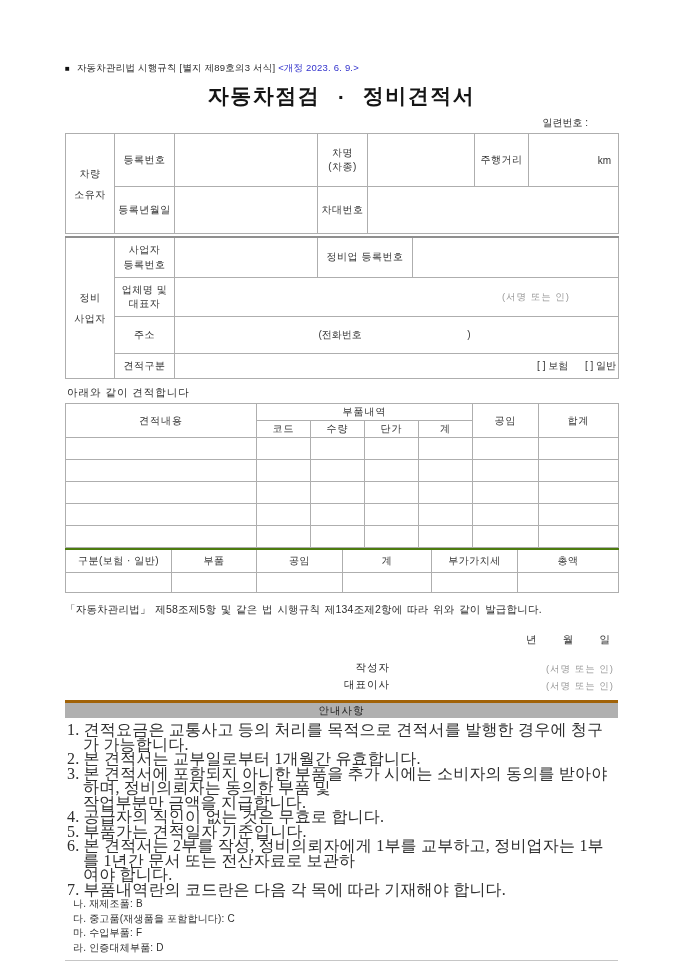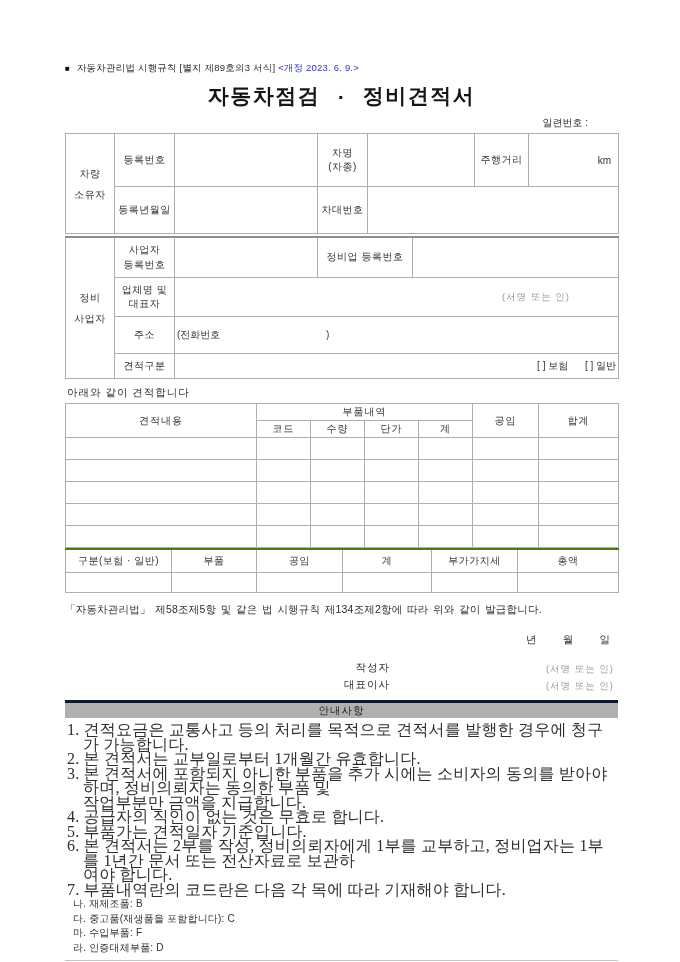--- a/index.html
+++ b/index.html
@@ -24,39 +24,39 @@
   .grp{letter-spacing:.5px;line-height:2.1;white-space:pre-line;}
   .t-owner td{height:auto;}
   .t-owner .r1 td{height:50px;}
   .t-owner .r2 td{height:44px;}
   .t-biz{margin-top:2px;border-top:2px solid #8f8f8f;}
   .t-biz .r1 td{height:37px;}
   .t-biz .r2 td{height:36px;}
   .t-biz .r3 td{height:34px;}
   .t-biz .r4 td{height:22px;}
   .gray-hint{color:#9a9a9a;text-align:right;padding-right:48px;font-size:9.5px;letter-spacing:1px;}
-  .phone-cell{text-align:left;padding-right:6px;white-space:pre;color:#3a3a3a;}
+  .phone-cell{text-align:center;padding-right:6px;white-space:pre;color:#3a3a3a;}
   .opt-cell{text-align:right;padding-left:12px;white-space:pre;margin-top:16px;}
   .intro{font-size:10.5px;color:#2f2f2f;margin:7px 0 3px 2px;letter-spacing:1px;}
   .t-est th{letter-spacing:1px;}
   .t-est .hr td,.t-est .hr th{height:14px;}
   .t-est .er td{height:19px;}
   .t-sum{border-top:2px solid #4d7c0f;}
   .t-sum .lr td{height:20px;letter-spacing:.5px;}
   .t-sum .br td{height:17px;}
   
   .statement{font-size:10.5px;color:#2d2d2d;margin-top:9px;letter-spacing:.2px;
     word-spacing:1.5px;line-height:1.45;}
   .date-line{text-align:right;font-size:10.5px;color:#2f2f2f;margin:16px 8px 0 0;white-space:pre;}
   .sig-row{position:relative;height:17px;font-size:10.5px;}
   .sig-area{margin-top:14px;}
   .sig-name{position:absolute;right:228px;letter-spacing:1px;color:#2d2d2d;}
   .sig-seal{position:absolute;right:4px;color:#9a9a9a;font-size:9.5px;letter-spacing:1px;top:2px;}
   
-  .notes-band{margin-top:5px;border-top:3px solid #0f172a;background:#b0b0b0;
+  .notes-band{margin-top:5px;border-top:3px solid #a16207;background:#b0b0b0;
     height:15px;text-align:center;font-size:10.5px;color:#222;line-height:15px;letter-spacing:1px;}
   .notes{margin-top:3px;padding:2px 0 5px 2px;border-bottom:1px solid #c6c6c6;}
   .note-item{font-size:16px;line-height:14.5px;color:#2e2e2e;
     padding-left:16px;text-indent:-16px;white-space:pre-line;letter-spacing:.2px;font-family:Liberation Serif, serif;}
   .note-sub{font-size:10px;line-height:14.5px;color:#2e2e2e;
     padding-left:30px;text-indent:-24px;white-space:pre-line;letter-spacing:.2px;}
   .footer{ text-align:right;font-size:8.5px;color:#4a4a4a;margin-top:12px;letter-spacing:.2px;}
 </style>
 </head>
 <body>

